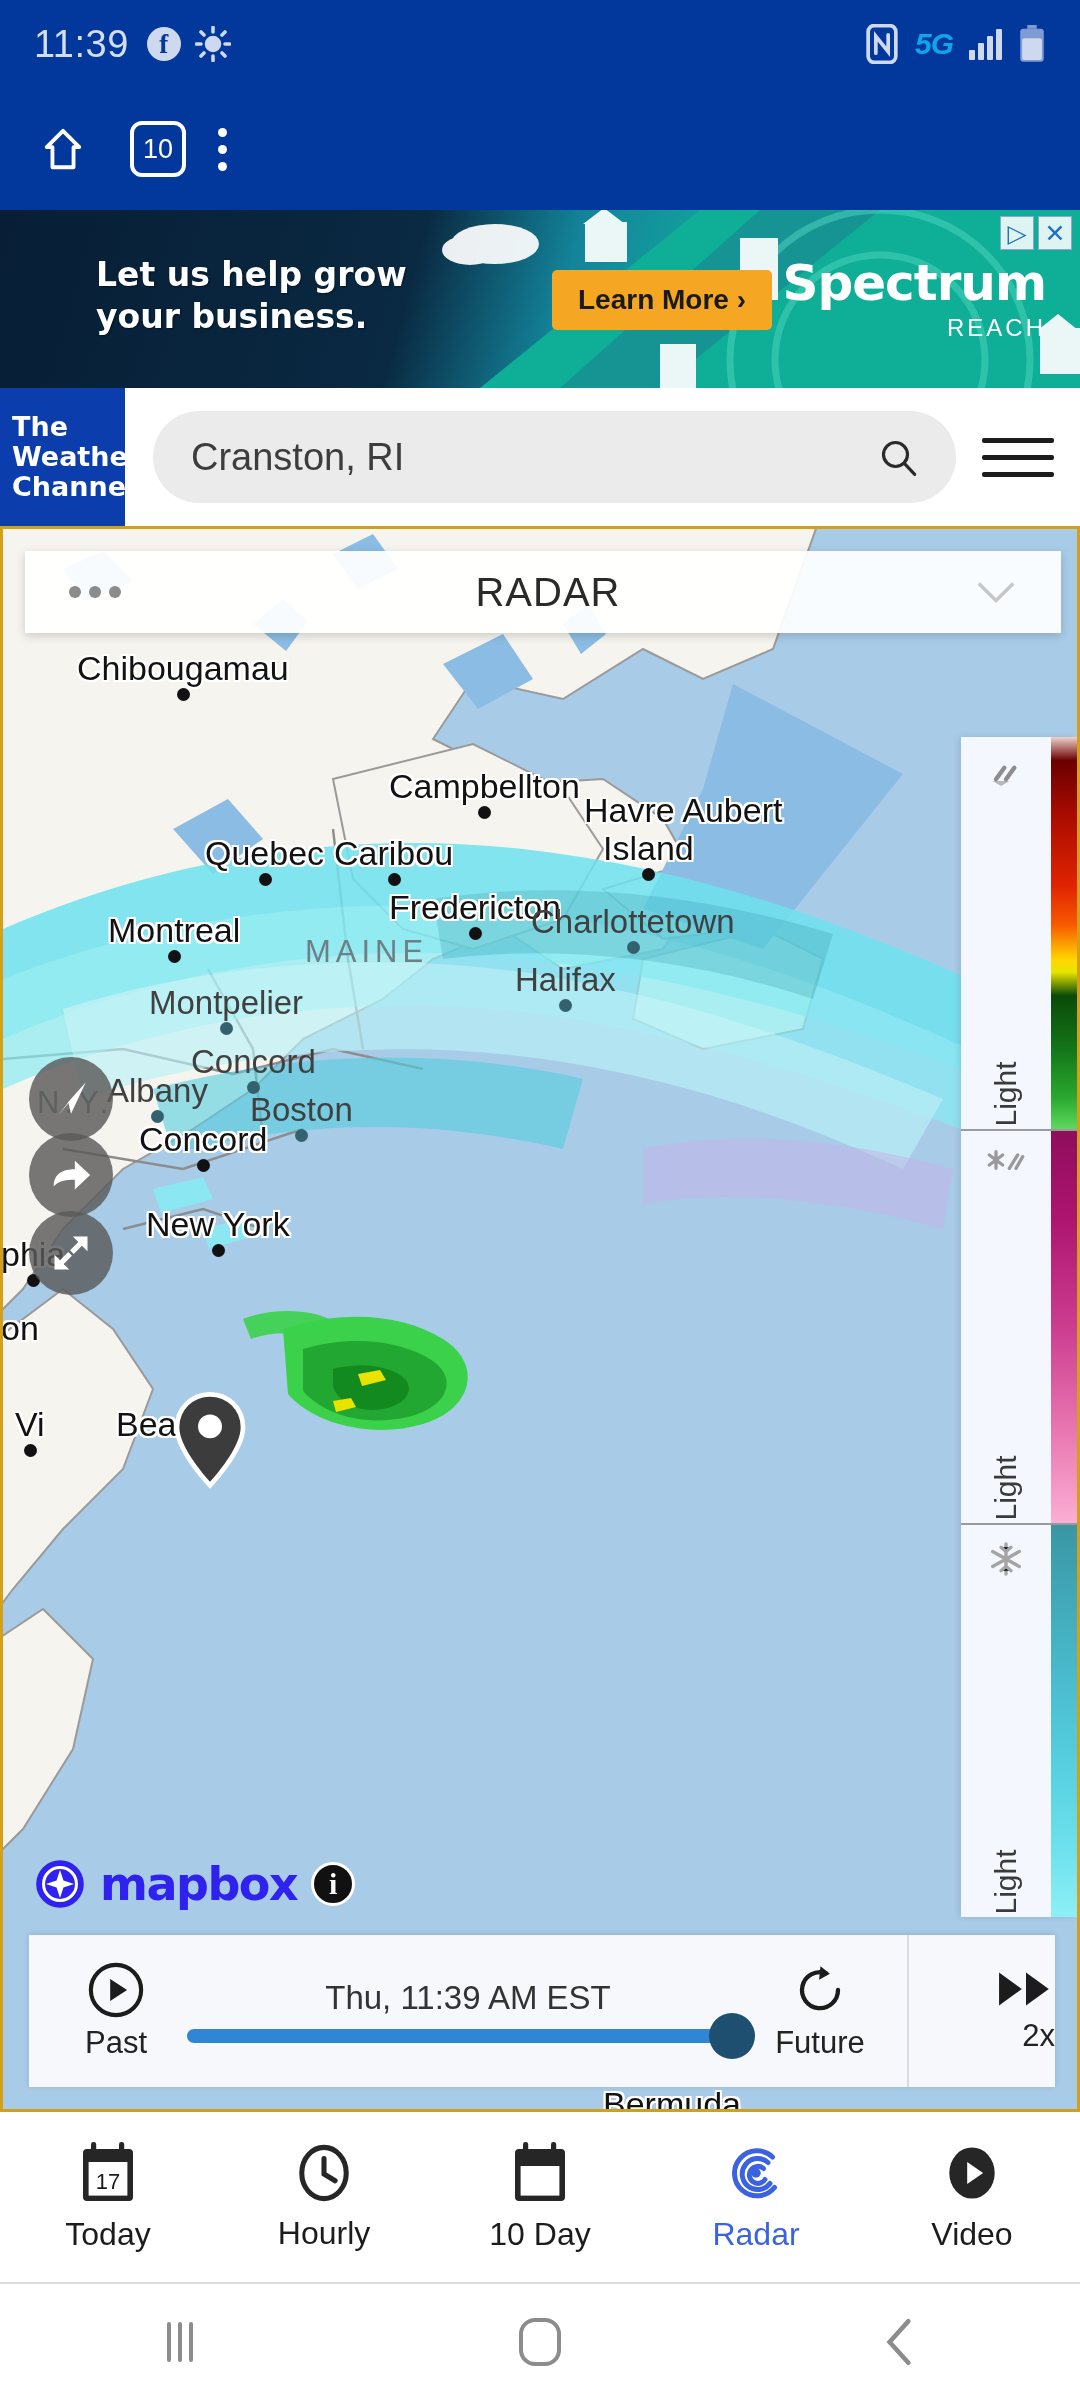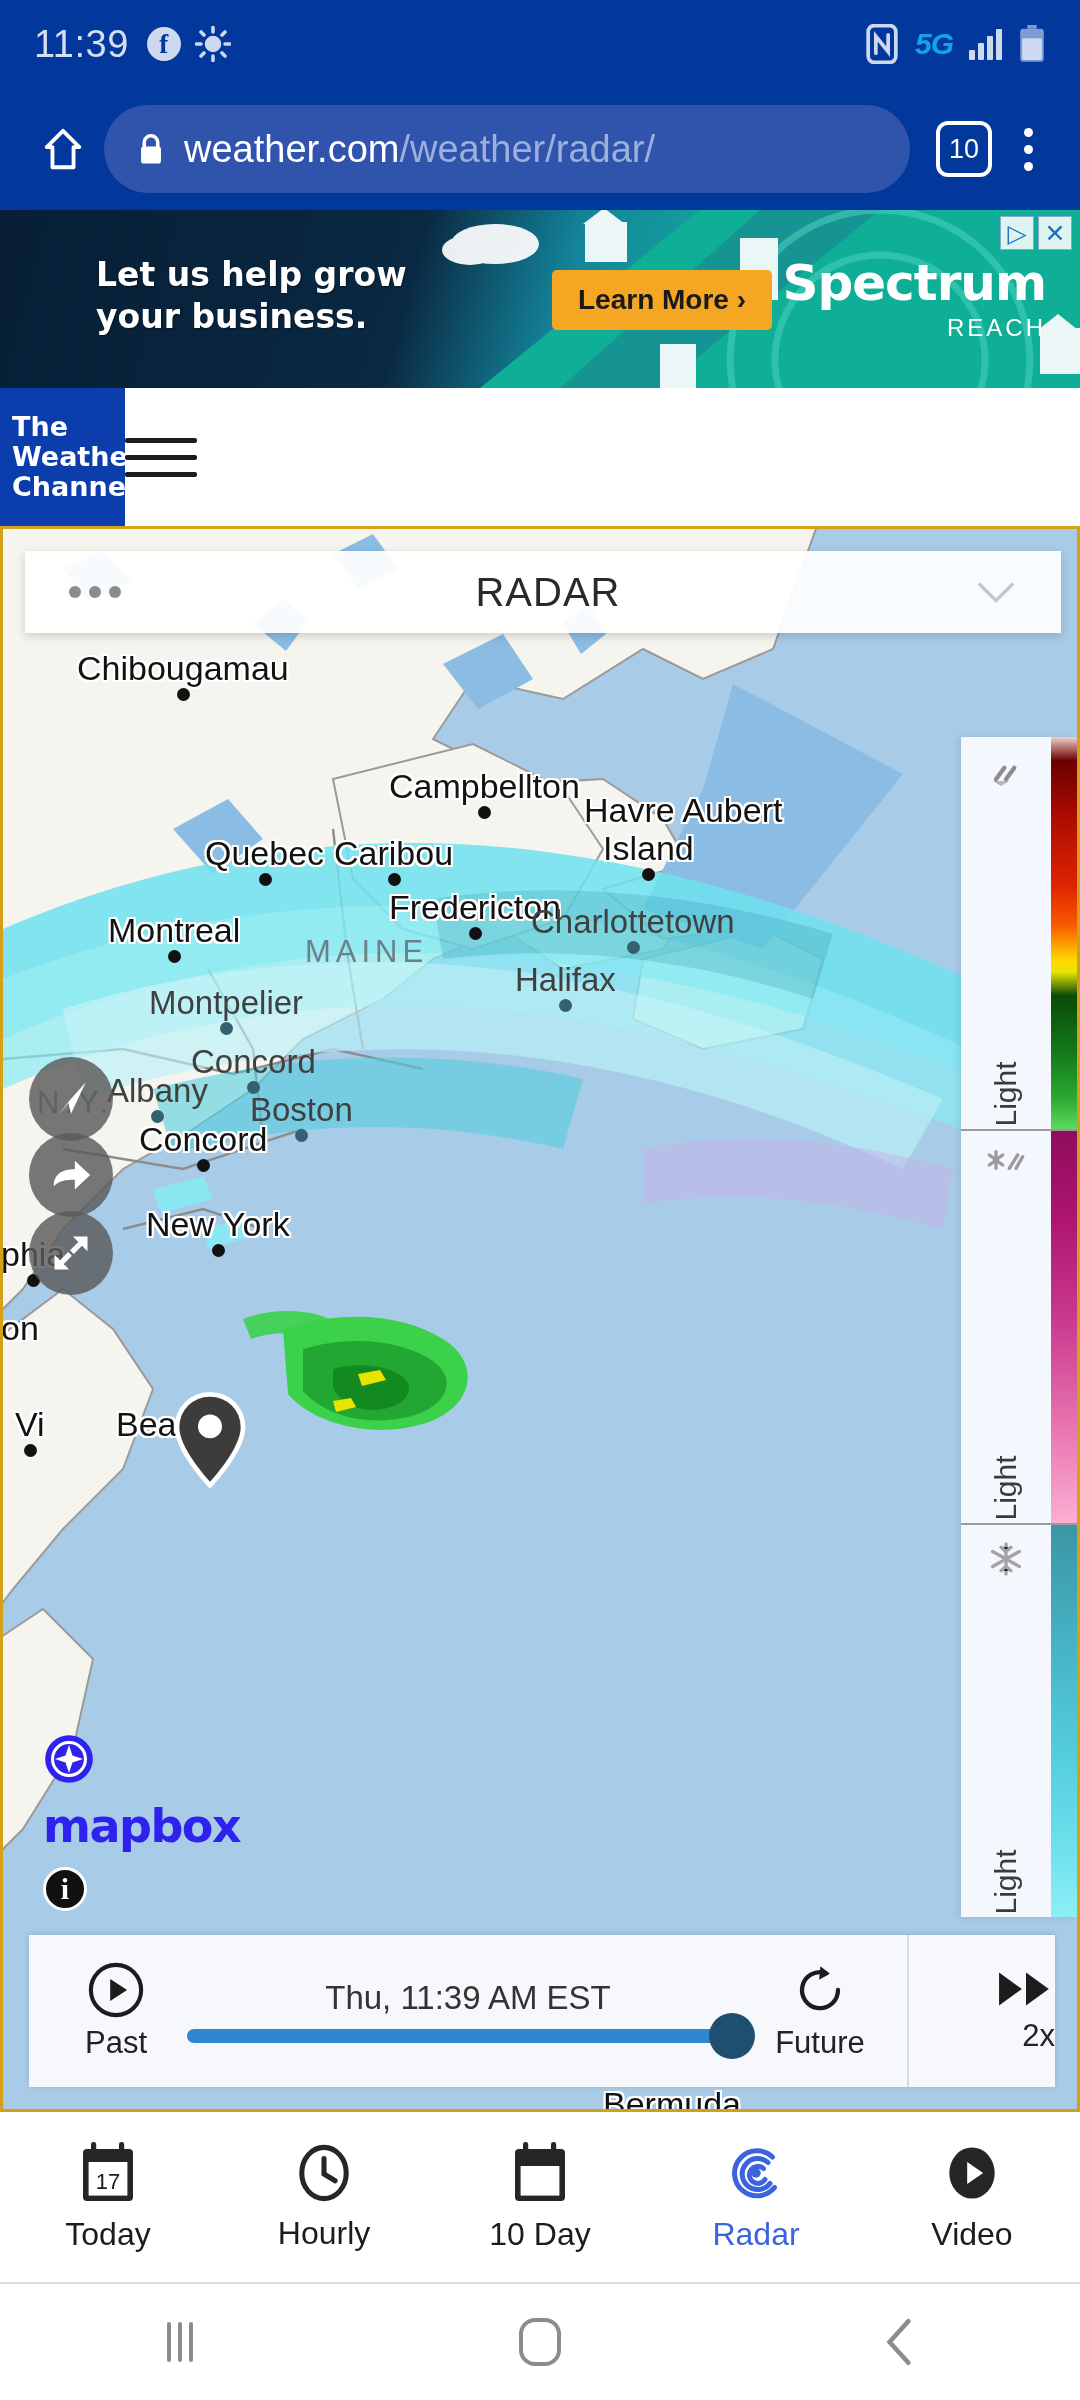--- a/index.html
+++ b/index.html
@@ -147,21 +147,21 @@
   .leg-sec { flex: 1; position: relative; display: flex; border-bottom: 2px solid #9b9b9b; }
   .leg-sec:last-child { border-bottom: none; }
   .leg-body { flex: 1; position: relative; }
   .leg-ic { position: absolute; top: 14px; left: 50%; transform: translateX(-50%); width: 40px; height: 40px; }
   .leg-lbl {
     position: absolute; bottom: 18px; left: 50%; transform: translateX(-50%) rotate(-90deg);
     transform-origin: center; font-size: 30px; color: #3a3a3a; white-space: nowrap;
   }
   .leg-bar { width: 26px; }
 
-  .mapbox-logo { position: absolute; left: 40px; bottom: 198px; display: flex; gap: 14px; flex-direction: column; }
+  .mapbox-logo { position: absolute; left: 31px; bottom: 198px; display: flex; align-items: center; gap: 14px; }
   .mb-word { font-size: 46px; font-weight: bold; color: #3022ee; letter-spacing: -1.5px; font-family:"DejaVu Sans",sans-serif; }
   .info-ic {
     width: 44px; height: 44px; border-radius: 50%; background: #111; color: #fff;
     display: flex; align-items: center; justify-content: center; font-size: 30px;
     font-weight: bold; font-family: "Liberation Serif", serif; border: 3px solid #fff;
   }
 
   .timeline {
     position: absolute; left: 26px; bottom: 22px; width: 1026px; height: 152px;
     background: #f6f8fc; box-shadow: 0 -1px 6px rgba(0,0,0,.12); display: flex;
@@ -234,27 +234,20 @@
         <rect x="0.8" y="2" width="12.4" height="17.4" rx="1.6" fill="#7e9bd4"></rect>
         <rect x="1.8" y="7" width="10.4" height="11.4" rx="1" fill="#ced8ef"></rect>
       </svg>
     </div>
   </div>
 
   <div class="urlbar">
     <svg class="home-ic" viewBox="0 0 24 24">
       <path d="M12 2.5 3.5 11h3v10.5h11V11h3z" fill="none" stroke="#fff" stroke-width="2" stroke-linejoin="round"></path>
     </svg>
-    <div class="omnibox">
-      <svg class="lock-ic" viewBox="0 0 14 18">
-        <path d="M3.2 8V5.4a3.8 3.8 0 0 1 7.6 0V8" fill="none" stroke="#fff" stroke-width="2"></path>
-        <rect x="1.4" y="7.6" width="11.2" height="9.6" rx="1.6" fill="#fff"></rect>
-      </svg>
-      <div class="url-text"><span>weather.com</span><span class="dim">/weather/radar/</span></div>
-    </div>
     <div class="tabcount">10</div>
     <div class="kebab">
         <i></i>
         <i></i>
         <i></i>
       </div>
   </div>
 
   <div class="ad">
     <svg class="ad-hills" viewBox="0 0 1080 178" preserveAspectRatio="none">
@@ -288,20 +281,27 @@
       <span>▷</span>
       <span>✕</span>
     </div>
   </div>
 
   <div class="twc-header">
     <div class="twc-logo">
       <span>The</span>
       <span>Weather</span>
       <span>Channel</span>
+    </div>
+    <div class="searchbox">
+      <div class="val" title="Search City or Zip Code">Cranston, RI</div>
+      <svg class="mag" viewBox="0 0 24 24">
+        <circle cx="10.5" cy="10.5" r="7.2" fill="none" stroke="#2a2a2a" stroke-width="1.9"></circle>
+        <path d="M15.8 15.8 L22 22.4" stroke="#2a2a2a" stroke-width="1.9" stroke-linecap="round"></path>
+      </svg>
     </div>
     <div class="burger">
         <i></i>
         <i></i>
         <i></i>
       </div>
   </div>
 
   <div class="mapwrap">
 

